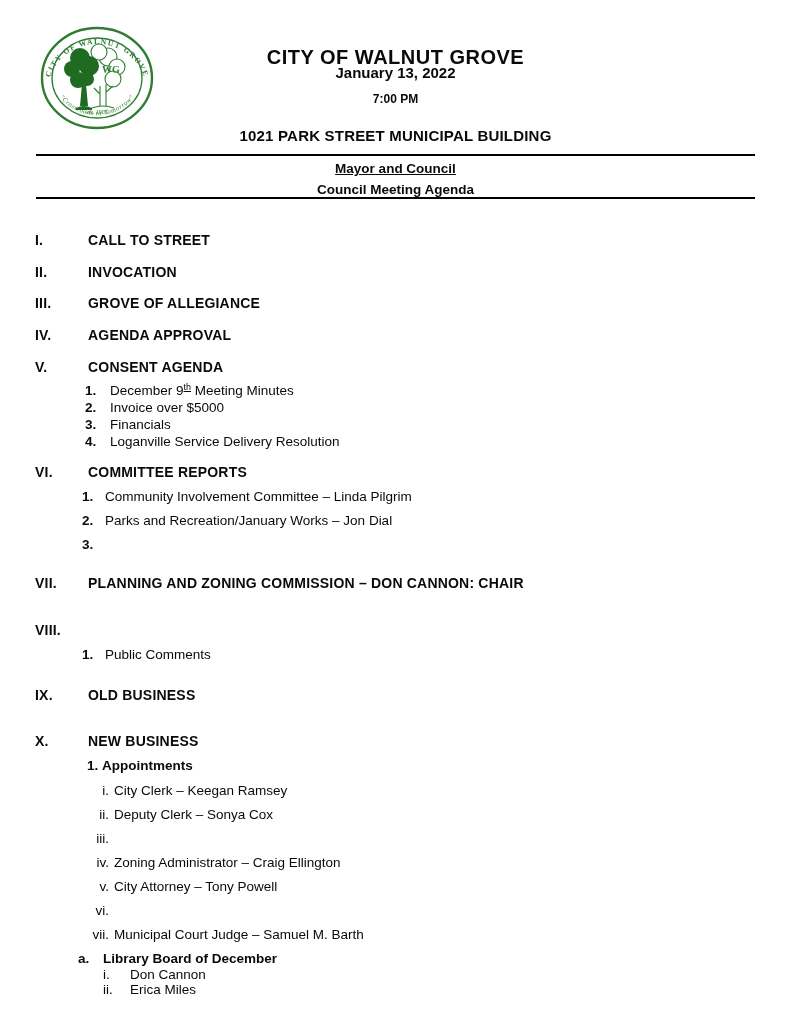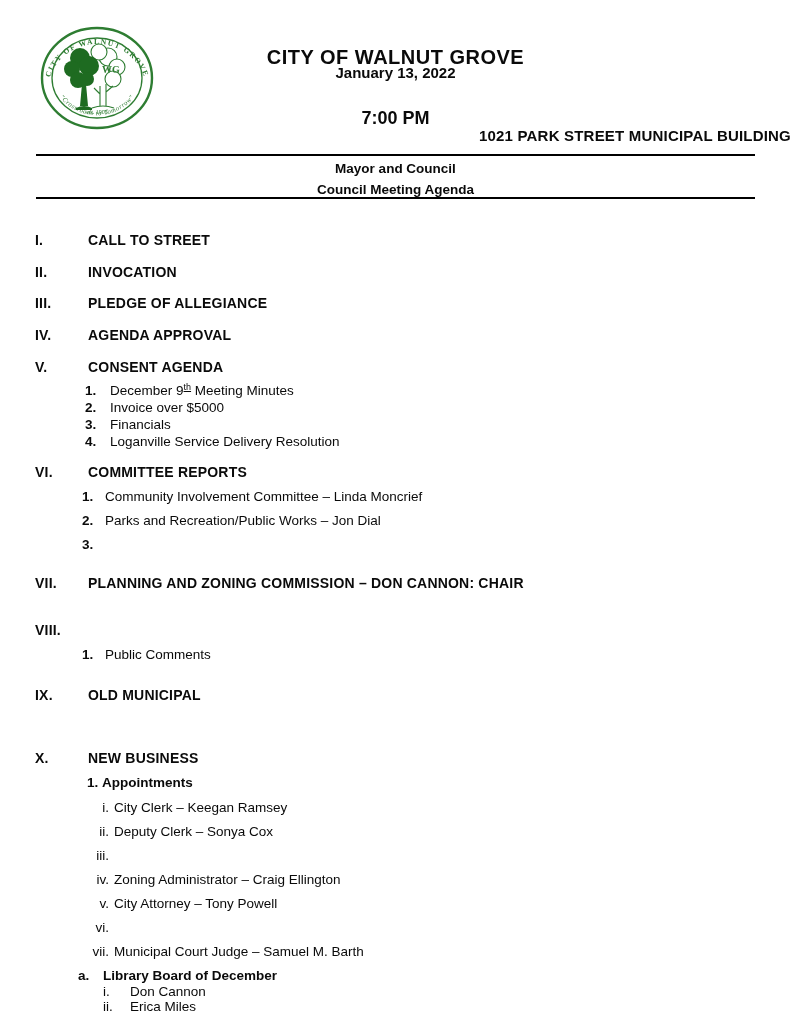--- a/index.html
+++ b/index.html
@@ -10,34 +10,34 @@
     background:#ffffff;
     color:#0a0a0a;
     font-family:"Liberation Sans", sans-serif;
     overflow:hidden;
   }
   
   .seal { position:absolute; top:24px; left:36px; width:122px; height:114px; }
   .hline { position:absolute; left:0; right:0; text-align:center; font-weight:bold; }
   .h-title { top:46px; font-size:20px; letter-spacing:.5px; }
   .h-date  { top:64px; font-size:15px; }
-  .h-time  { top:108px; font-size:18px; }
-  .h-loc   { top:127px; font-size:15px; letter-spacing:.2px;text-align:right; }
+  .h-time  { top:92px; font-size:12px; }
+  .h-loc   { top:127px; font-size:15px; letter-spacing:.2px; }
   .rule { position:absolute; left:36px; right:36px; height:2px; background:#000; }
   .rule1 { top:154px; }
   .rule2 { top:197px; }
-  .h-org  { top:161px; font-size:13.5px; }
+  .h-org  { top:161px; font-size:13.5px;text-decoration:underline; }
   .h-doc  { top:182px; font-size:13.5px; }
   
   .content { position:absolute; top:232px; left:35px; width:735px; }
   .sec { display:flex; font-weight:bold; font-size:14px; line-height:17px; letter-spacing:.2px; }
   .sec .num { width:53px; flex:none; }
   .mb0{margin-bottom:0} .mb6{margin-bottom:6px} .mb7{margin-bottom:7px}
   .mb8{margin-bottom:8px} .mb14{margin-bottom:14px} .mb15{margin-bottom:15px}
-  .mb22{margin-bottom:22px} .mb24{margin-bottom:24px} .mb29{margin-bottom:46px}
+  .mb22{margin-bottom:22px} .mb24{margin-bottom:24px} .mb29{margin-bottom:29px}
   .mb30{margin-bottom:30px}
   .subrow { display:flex; font-size:13.5px; line-height:17px; }
   .sub-v  { margin-left:50px; }
   .sub-v .dmark { width:25px; flex:none; font-weight:bold; }
   .sub-c  { margin-left:47px; }
   .sub-c .dmark { width:23px; flex:none; font-weight:bold; }
   sup { font-size:9px; vertical-align:super; line-height:0;text-decoration:underline; }
   .app-head { display:flex; margin-left:52px; font-weight:bold; font-size:13.5px; line-height:17px; }
   .app-head .dmark { width:15px; flex:none; }
   .app-row { display:flex; margin-left:50px; font-size:13.5px; line-height:17px; }
@@ -104,21 +104,21 @@
       <span>CALL TO STREET</span>
     </div>
 
     <div class="sec mb14">
       <span class="num">II.</span>
       <span>INVOCATION</span>
     </div>
 
     <div class="sec mb15">
       <span class="num">III.</span>
-      <span>PLEDGE OF ALLEGIANCE</span>
+      <span>GROVE OF ALLEGIANCE</span>
     </div>
 
     <div class="sec mb15">
       <span class="num">IV.</span>
       <span>AGENDA APPROVAL</span>
     </div>
 
     <div class="sec mb6">
       <span class="num">V.</span>
       <span>CONSENT AGENDA</span>
@@ -142,25 +142,25 @@
       </div>
     </div>
 
     <div class="sec mb7">
       <span class="num">VI.</span>
       <span>COMMITTEE REPORTS</span>
     </div>
     <div>
       <div class="subrow sub-c mb7">
         <span class="dmark">1.</span>
-        <span>Community Involvement Committee – Linda Moncrief</span>
+        <span>Community Involvement Committee – Linda Pilgrim</span>
       </div>
       <div class="subrow sub-c mb7">
         <span class="dmark">2.</span>
-        <span>Parks and Recreation/Public Works – Jon Dial</span>
+        <span>Parks and Recreation/January Works – Jon Dial</span>
       </div>
       <div class="subrow sub-c mb22">
         <span class="dmark">3.</span>
       </div>
     </div>
 
     <div class="sec mb30">
       <span class="num">VII.</span>
       <span>PLANNING AND ZONING COMMISSION – DON CANNON: CHAIR</span>
     </div>
@@ -168,21 +168,21 @@
     <div class="sec mb7">
       <span class="num">VIII.</span>
     </div>
     <div class="subrow sub-c mb24">
       <span class="dmark">1.</span>
       <span>Public Comments</span>
     </div>
 
     <div class="sec mb29">
       <span class="num">IX.</span>
-      <span>OLD MUNICIPAL</span>
+      <span>OLD BUSINESS</span>
     </div>
 
     <div class="sec mb7">
       <span class="num">X.</span>
       <span>NEW BUSINESS</span>
     </div>
 
     <div class="app-head mb8">
       <span class="dmark">1.</span>
       <span>Appointments</span>

